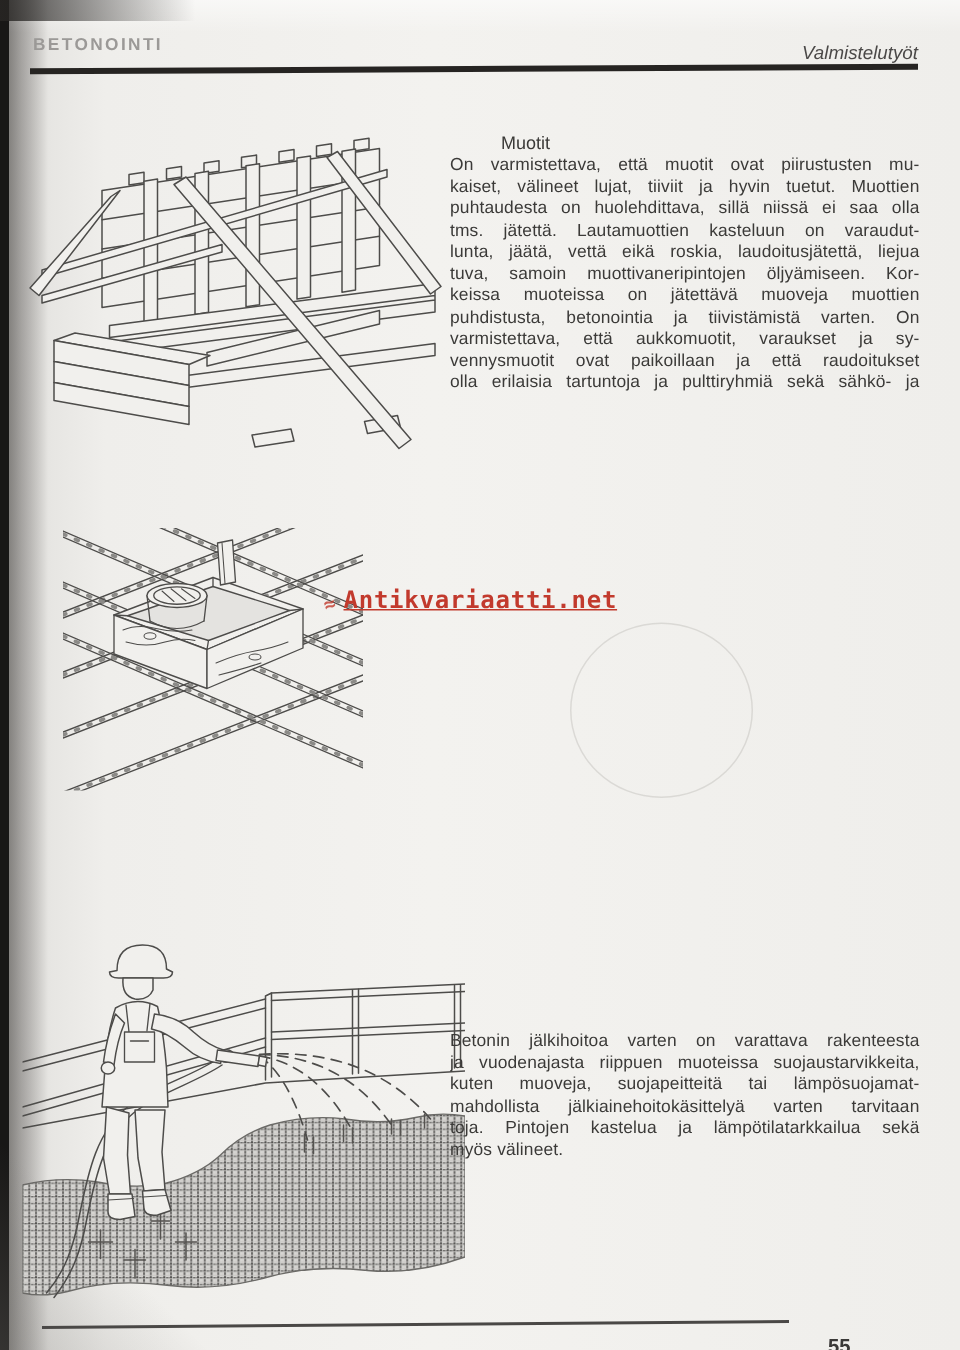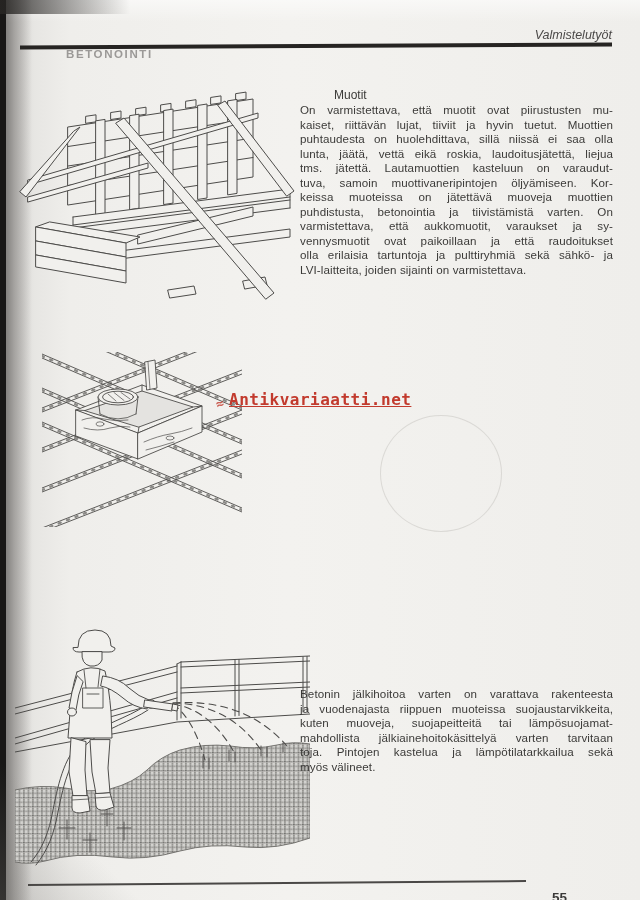--- a/index.html
+++ b/index.html
@@ -16,21 +16,21 @@
   #binding-strip{left:0;top:0;width:6px;height:900px;background:#181716;}
   #binding-shadow{left:6px;top:0;width:26px;height:900px;
     background:linear-gradient(90deg, rgba(70,68,66,.50), rgba(70,68,66,0));}
   #topleft-shadow{left:0;top:0;width:130px;height:14px;
     background:linear-gradient(90deg, rgba(40,38,36,.85), rgba(40,38,36,0));}
   #bottomleft-shade{left:0;top:760px;width:170px;height:140px;
     background:linear-gradient(225deg, rgba(120,118,114,0) 55%, rgba(120,118,114,.30));}
   #scan-artifact{left:380px;top:415px;width:120px;height:115px;border-radius:50%;
     border:1px solid rgba(190,188,184,.45);}
   
-  #header-left{left:22px;top:48px;font-size:11.5px;font-weight:bold;letter-spacing:1.6px;color:#9b9997;margin-left:44px;}
+  #header-left{left:22px;top:24px;font-size:11.5px;font-weight:bold;letter-spacing:1.6px;color:#9b9997;}
   #header-right{left:312px;top:28px;width:300px;text-align:right;font-size:12.5px;font-style:italic;color:#4b4948;}
   #header-rule{left:20px;top:44px;width:592px;height:3.5px;background:#262422;transform:rotate(-0.3deg);}
   
   .col{left:300px;width:313px;}
   .h{font-weight:normal;font-size:12px;margin-left:34px;}
   .tline{font-size:11.6px;line-height:14.5px;height:14.5px;white-space:nowrap;
          text-align:justify;text-align-last:justify;overflow:hidden;letter-spacing:.1px;}
   .tline.last{text-align:left;text-align-last:left;}
   
   #watermark{left:229px;top:390px;font-family:"DejaVu Sans Mono", monospace;
@@ -92,31 +92,30 @@
 
       <path d="M56 46 L62 42 L8 112 L2 107 Z" fill="#f1f0ed"></path>
       <path d="M98 38 L106 33 L256 208 L248 214 Z" fill="#f1f0ed"></path>
       <path d="M200 20 L207 16 L276 106 L269 111 Z" fill="#f1f0ed"></path>
     </svg>
   </div>
 
   <div class="abs col h" style="top:88px;">Muotit</div>
   <div class="abs col" style="top:103px;">
     <div class="tline">On varmistettava, että muotit ovat piirustusten mu-</div>
-    <div class="tline">kaiset, riittävän lujat, tiiviit ja hyvin tuetut. Muottien</div>
+    <div class="tline">kaiset, välineet lujat, tiiviit ja hyvin tuetut. Muottien</div>
     <div class="tline">puhtaudesta on huolehdittava, sillä niissä ei saa olla</div>
+    <div class="tline">tms. jätettä. Lautamuottien kasteluun on varaudut-</div>
     <div class="tline">lunta, jäätä, vettä eikä roskia, laudoitusjätettä, liejua</div>
-    <div class="tline">tms. jätettä. Lautamuottien kasteluun on varaudut-</div>
     <div class="tline">tuva, samoin muottivaneripintojen öljyämiseen. Kor-</div>
     <div class="tline">keissa muoteissa on jätettävä muoveja muottien</div>
     <div class="tline">puhdistusta, betonointia ja tiivistämistä varten. On</div>
     <div class="tline">varmistettava, että aukkomuotit, varaukset ja sy-</div>
     <div class="tline">vennysmuotit ovat paikoillaan ja että raudoitukset</div>
     <div class="tline">olla erilaisia tartuntoja ja pulttiryhmiä sekä sähkö- ja</div>
-    <div class="tline last">LVI-laitteita, joiden sijainti on varmistettava.</div>
   </div>
 
   <div class="abs" style="left:42px;top:352px;">
     <svg class="fig" width="200" height="175" viewBox="0 0 200 175" fill="none" stroke="#4d4c4a" stroke-width="0.9" stroke-linejoin="round" stroke-linecap="round">
 
       <g>
         <path d="M0 56 L200 -22 M0 60 L200 -18 M0 96 L200 18 M0 100 L200 22 M0 136 L200 58 M0 140 L200 62 M0 176 L200 98 M0 180 L200 102"></path>
         <path d="M0 58 L200 -20 M0 98 L200 20 M0 138 L200 60 M0 178 L200 100" stroke="#8b8a87" stroke-width="2.4" stroke-dasharray="2 7"></path>
       </g>
 

